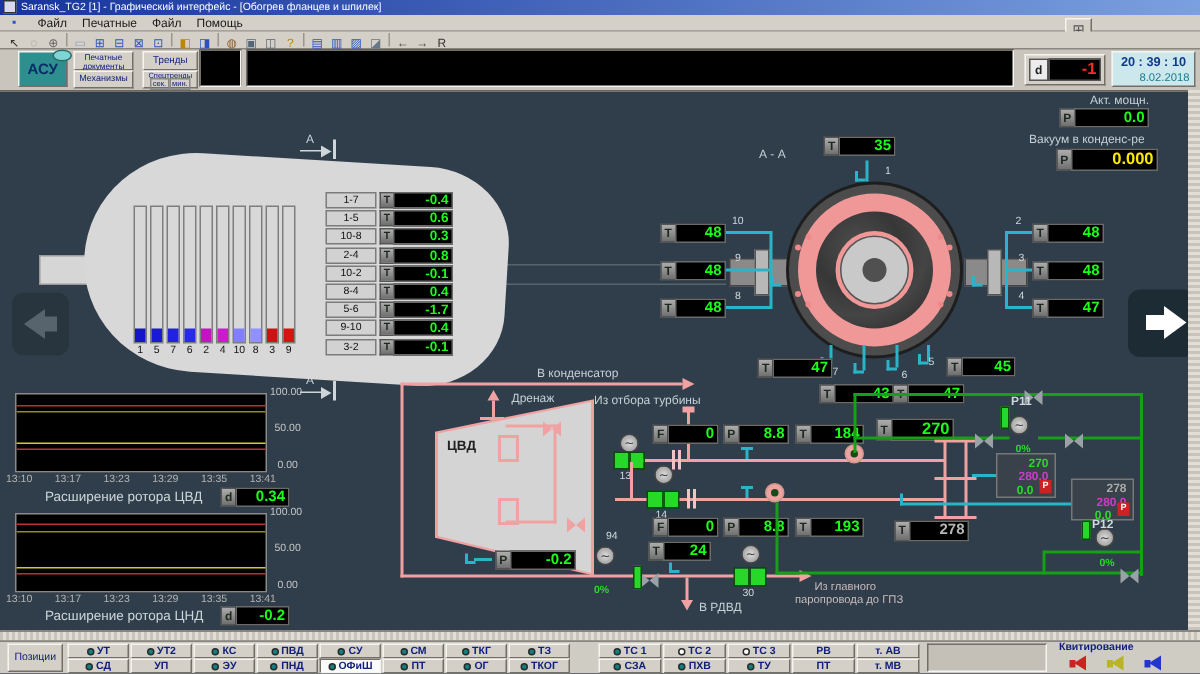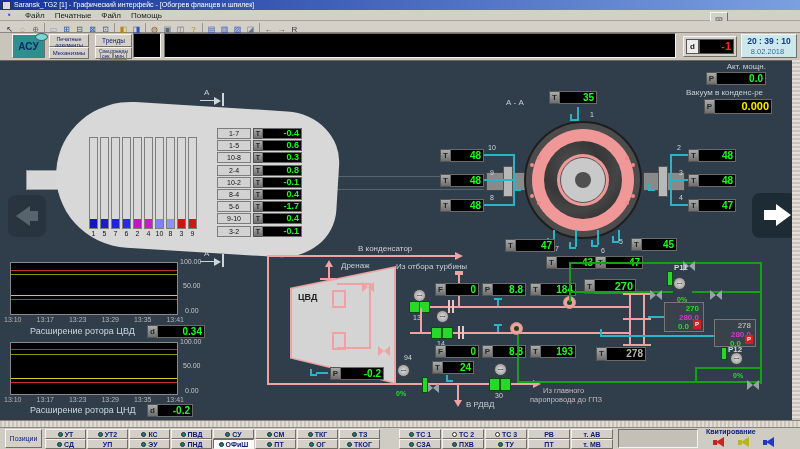--- a/index.html
+++ b/index.html
@@ -144,21 +144,21 @@
   <div class="abs blackpanel" style="left:133px;top:33px;width:28px;height:25px"></div>
   <div class="abs blackpanel" style="left:164px;top:33px;width:512px;height:25px"></div>
   <div class="abs b3" style="left:683px;top:36px;width:54px;height:21px;padding:2px">
     <div style="display:flex;height:15px">
       <span style="background:#ececec;border:1px solid #555;width:11px;font-size:8px;font-weight:bold;color:#222;line-height:13px">d</span>
       <span style="background:#000;border:1px solid #555;flex:1;color:#ff2828;font-weight:bold;font-size:11px;line-height:13px;text-align:right;padding-right:2px">-1</span>
     </div>
   </div>
   <div class="abs" style="left:741px;top:34px;width:56px;height:24px;background:#cde8ec;border:1px solid;border-color:#f6f4f0 #736f67 #736f67 #f6f4f0;box-sizing:border-box">
     <div style="font-size:8.5px;font-weight:bold;color:#103a8c;text-align:center;line-height:12px">20 : 39 : 10</div>
-    <div style="font-size:7.5px;color:#1a7a8c;text-align:center;padding-right:3px">8.02.2018</div>
+    <div style="font-size:7.5px;color:#1a7a8c;text-align:right;padding-right:3px">8.02.2018</div>
   </div>
 
   
 
   <div class="abs mlabel" style="left:700px;top:62px;width:66px;text-align:right">Акт. мощн.</div>
   <div class="abs ro" style="left:706px;top:72px">
     <span class="rl">P</span>
       <span class="rv" style="width:50px">0.0</span>
   </div>
   <div class="abs mlabel" style="left:686px;top:88px">Вакуум в конденс-ре</div>
@@ -410,21 +410,21 @@
       <span>13:10</span>
       <span>13:17</span>
       <span>13:23</span>
       <span>13:29</span>
       <span>13:35</span>
       <span>13:41</span>
     </div>
   <div class="abs mlabel" style="left:30px;top:326px;font-size:9px;color:#cdd6da">Расширение ротора ЦВД</div>
   <div class="abs ro" style="left:147px;top:325px">
     <span class="rl">d</span>
-      <span class="rv" style="width:48px">0.34</span>
+      <span class="rv" style="width:36px">0.34</span>
   </div>
   <div class="abs plot" style="left:10px;top:342px;width:168px;height:53px" id="t1-plot">
       <div id="t1-lines" style="position:absolute;inset:0">
         <div class="tline" style="top: 11%; background: rgb(192, 48, 48);"></div>
         <div class="tline" style="top: 21%; background: rgb(143, 143, 16);"></div>
         <div class="tline" style="top: 68%; background: rgb(205, 205, 37);"></div>
         <div class="tline" style="top: 77%; background: rgb(192, 48, 48);"></div>
       </div>
     </div>
   <div class="abs ytick" style="left:180px;top:338px">100.00</div>

